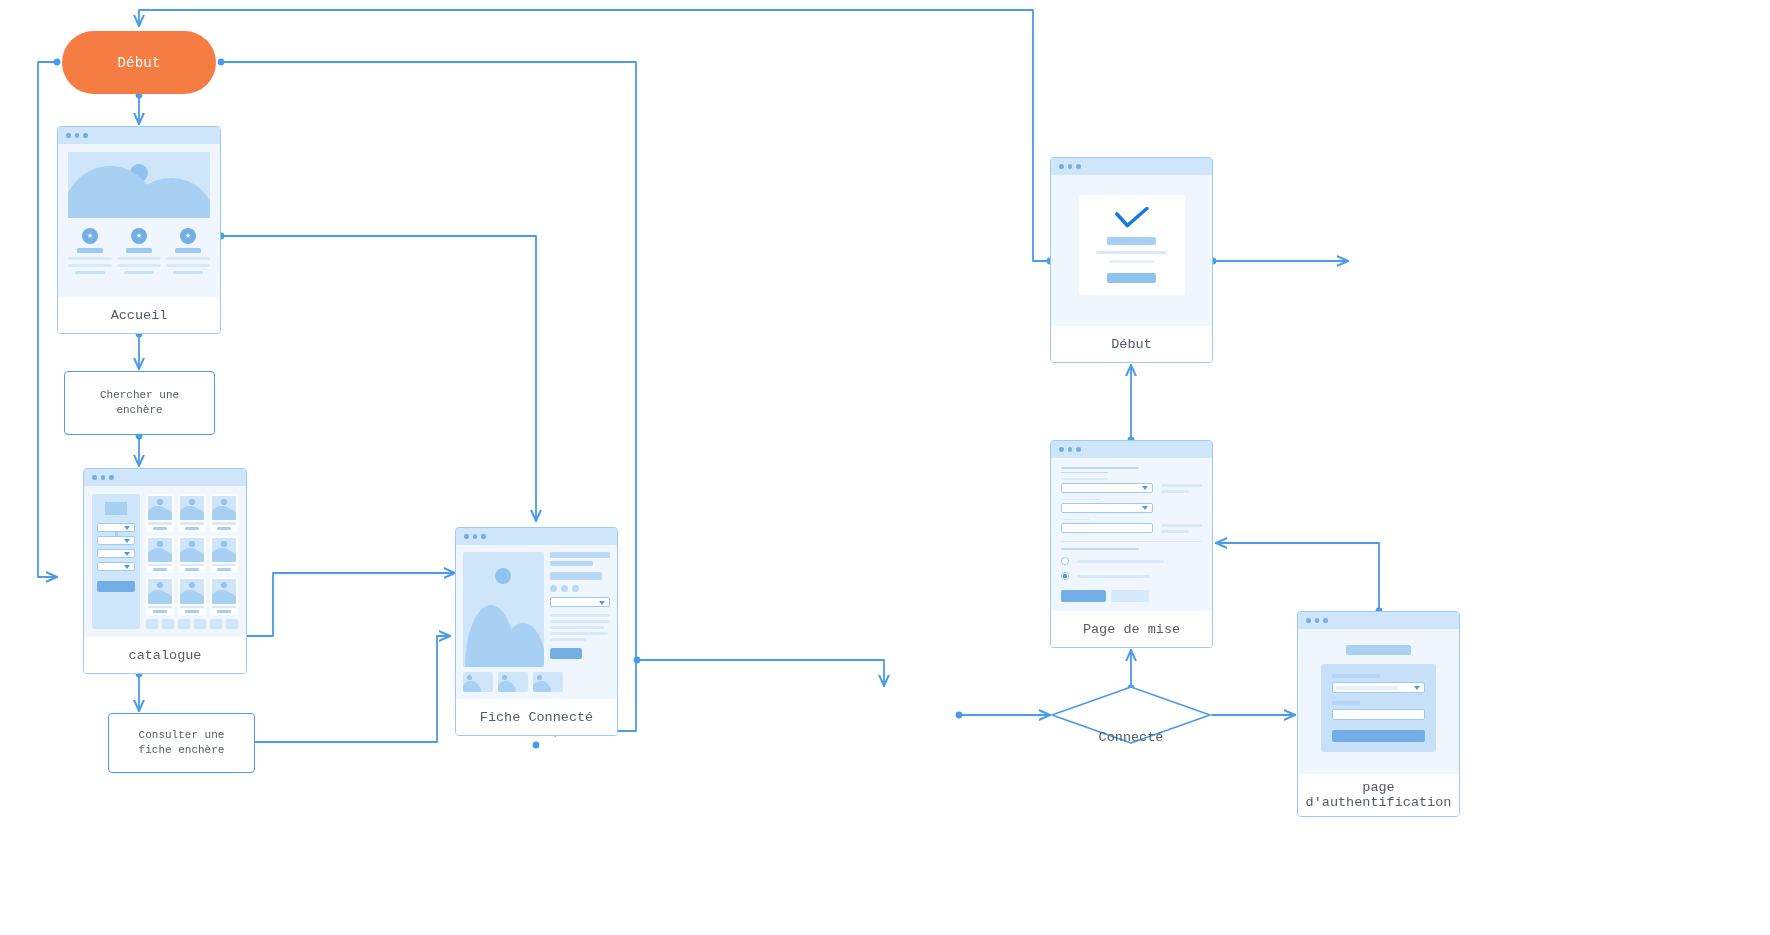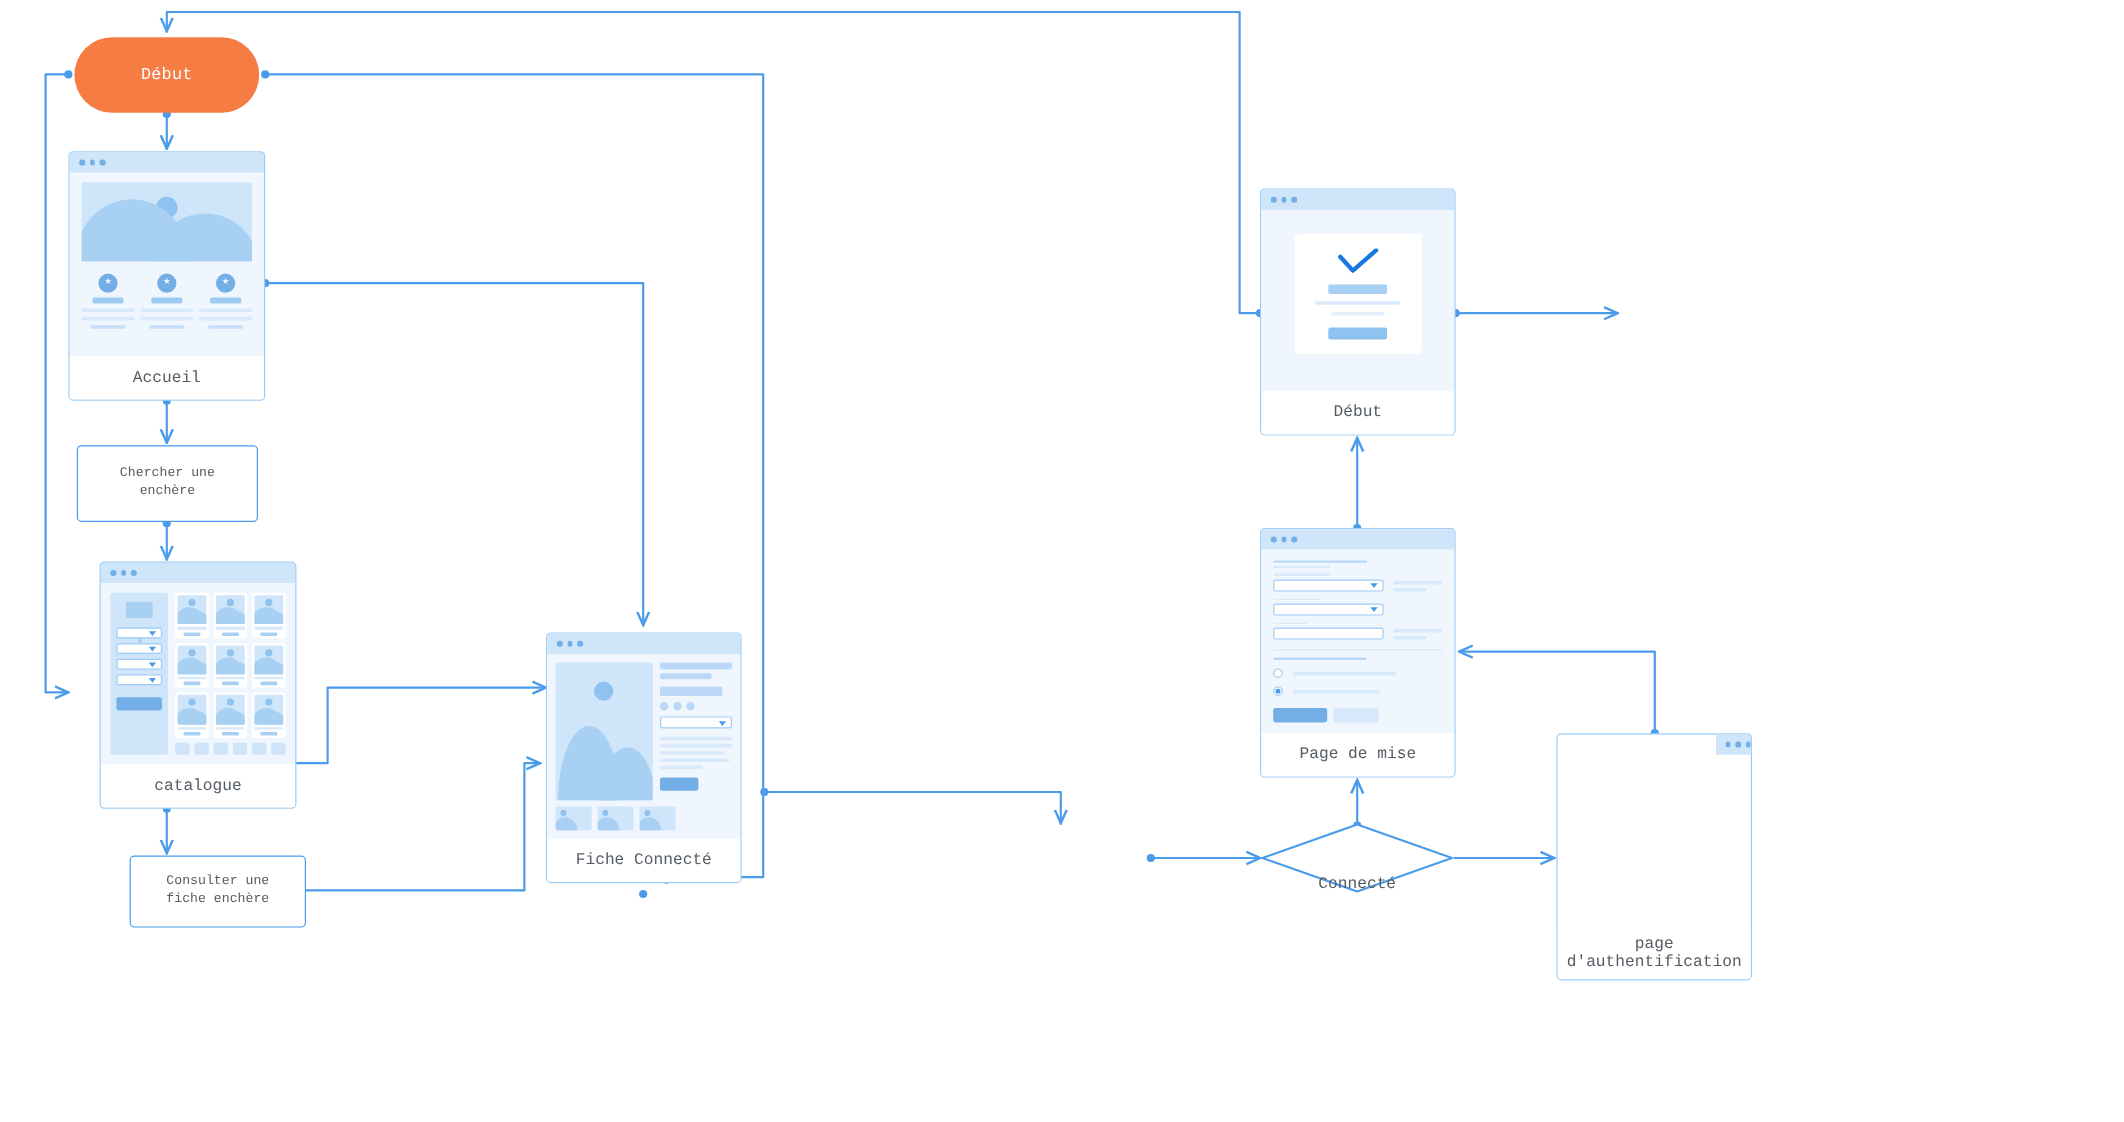--- a/index.html
+++ b/index.html
@@ -563,21 +563,21 @@
         </div>
         <div class="pm-btns">
           <div class="solid" style="width:45px; height:12px;"></div>
           <div class="bar-lt" style="width:38px; height:12px; border-radius:2px;"></div>
         </div>
       </div>
     </div>
     <div class="scr-caption">Page de mise</div>
   </div>
 
-  <div class="screen" style="left:1297px; top:611px; width:163px; height:206px;align-items:flex-end;">
+  <div class="screen" style="left:1297px; top:611px; width:163px; height:206px;">
     <div class="scr-titlebar">
       <i class="dot"></i>
       <i class="dot"></i>
       <i class="dot"></i>
     </div>
     <div class="scr-body">
       <div class="auth-wrap">
         <div class="auth-title"></div>
         <div class="auth-panel">
           <div class="auth-lbl" style="width:52%;"></div>

